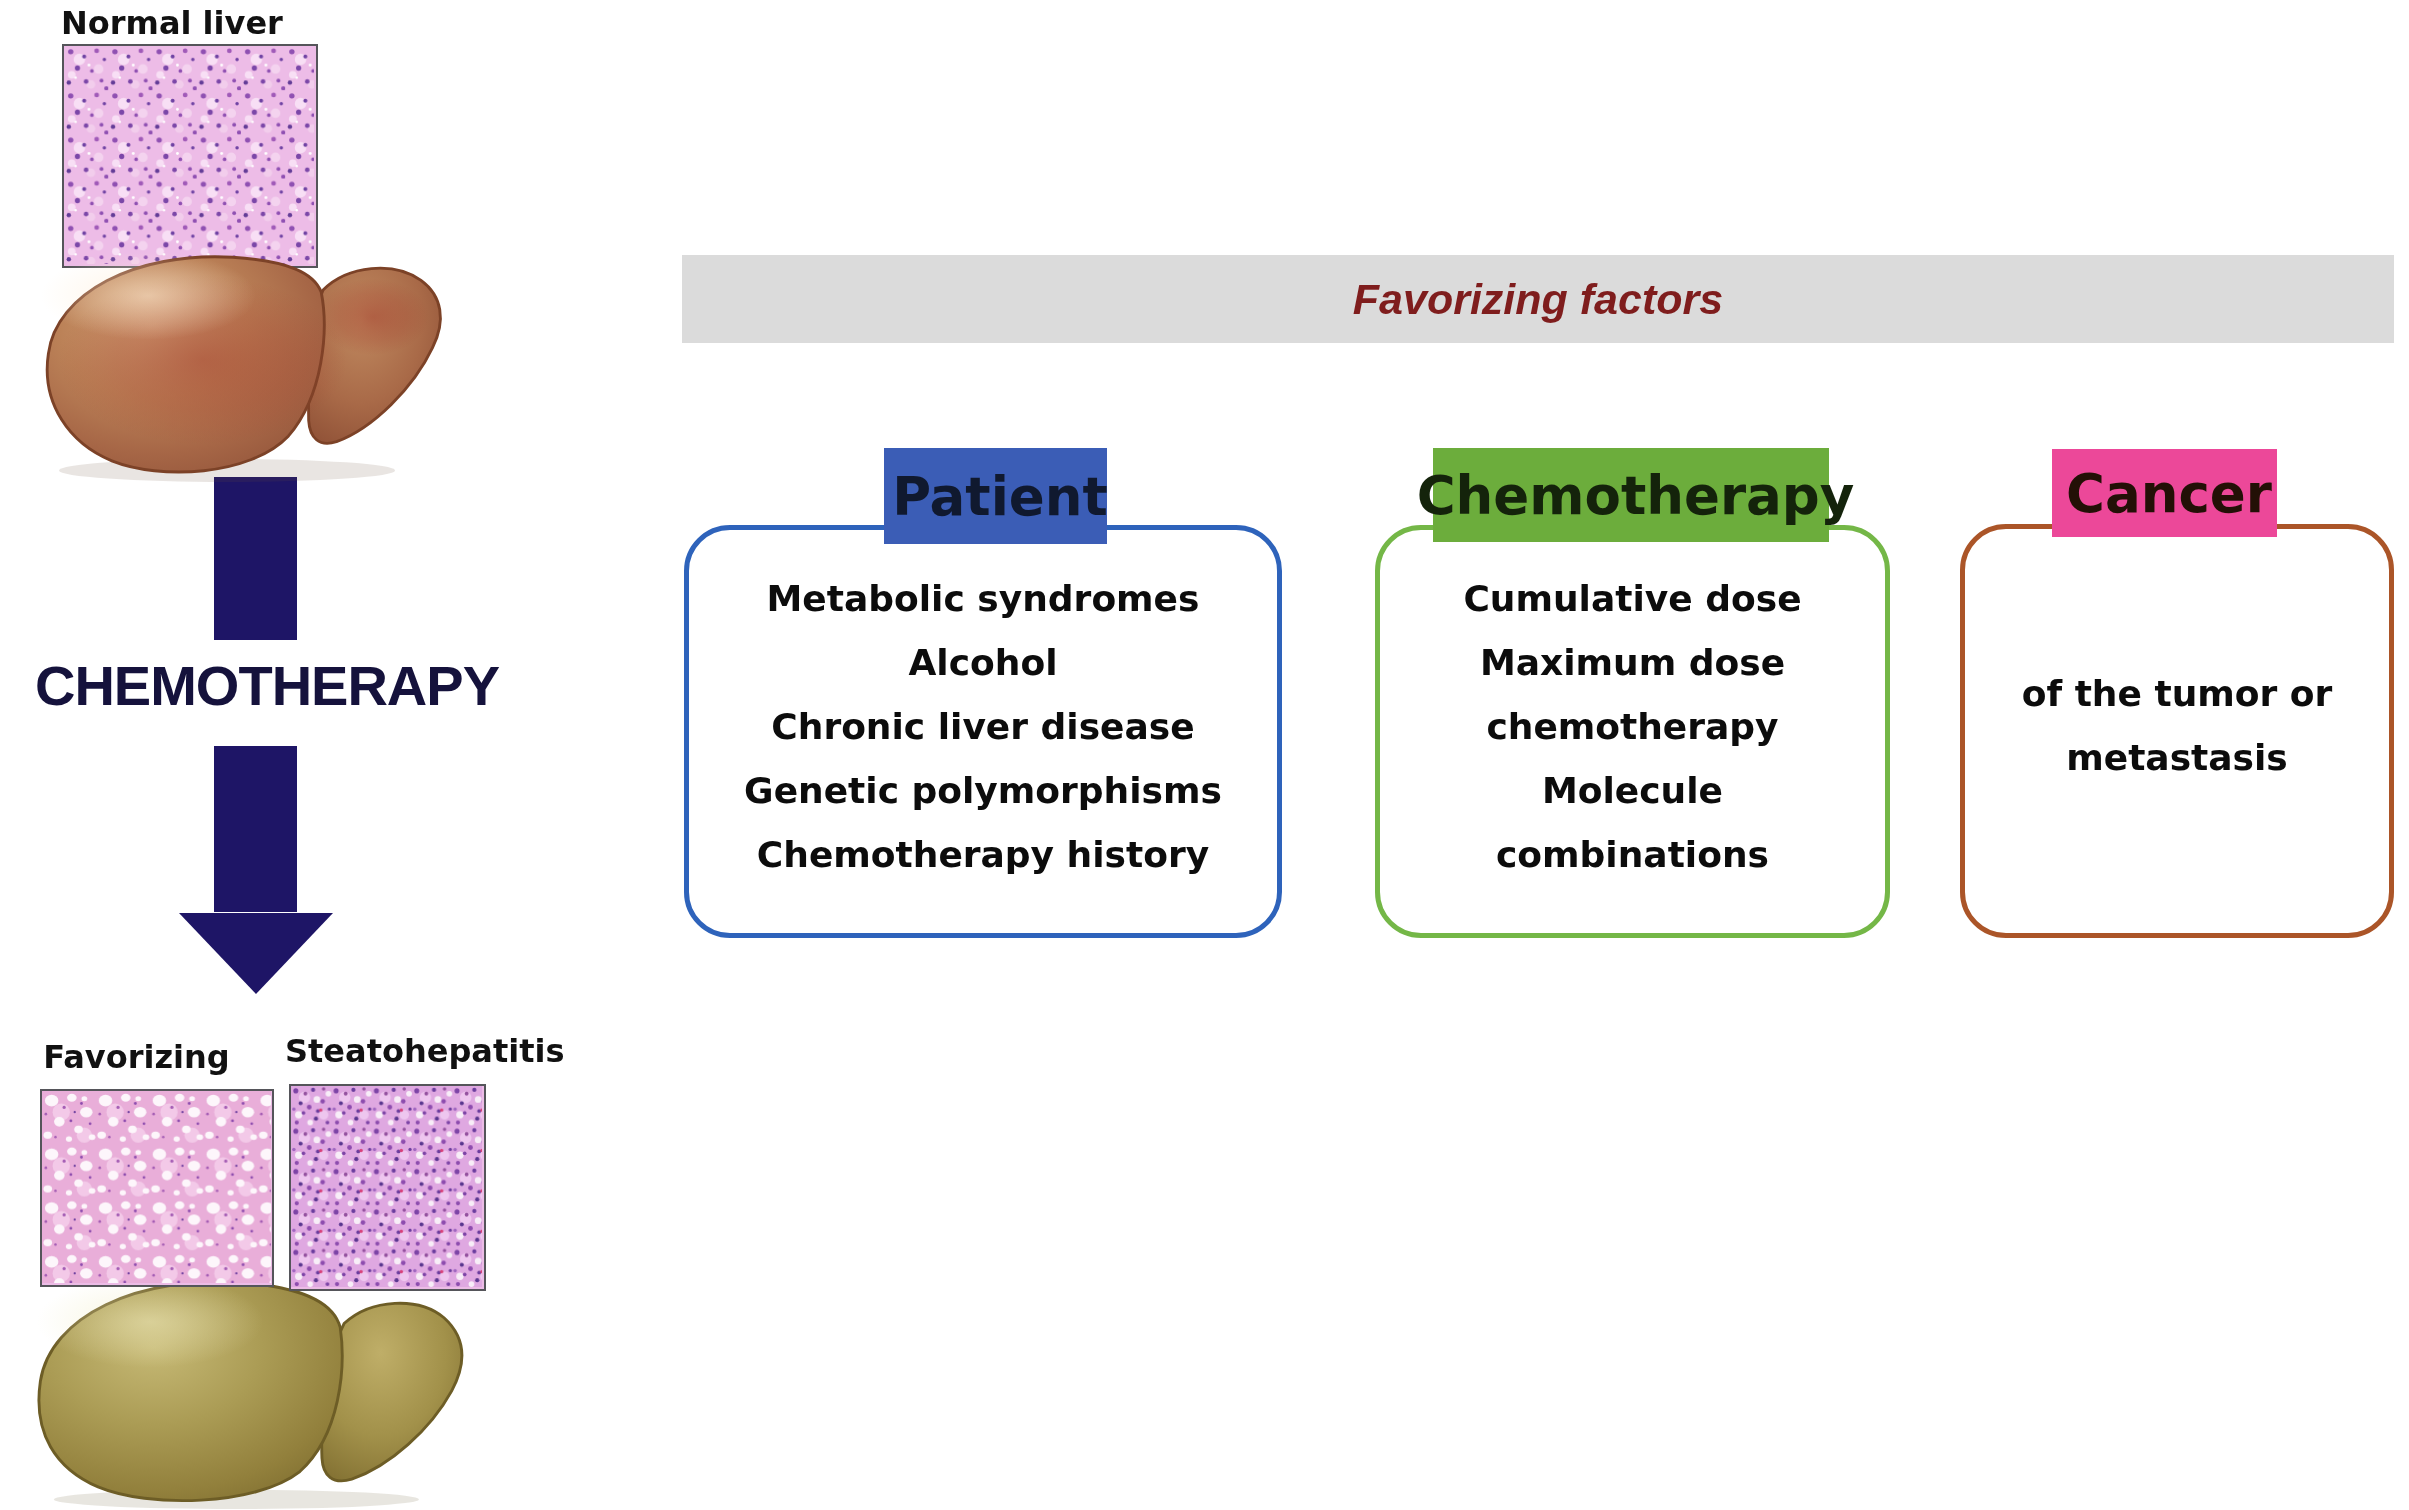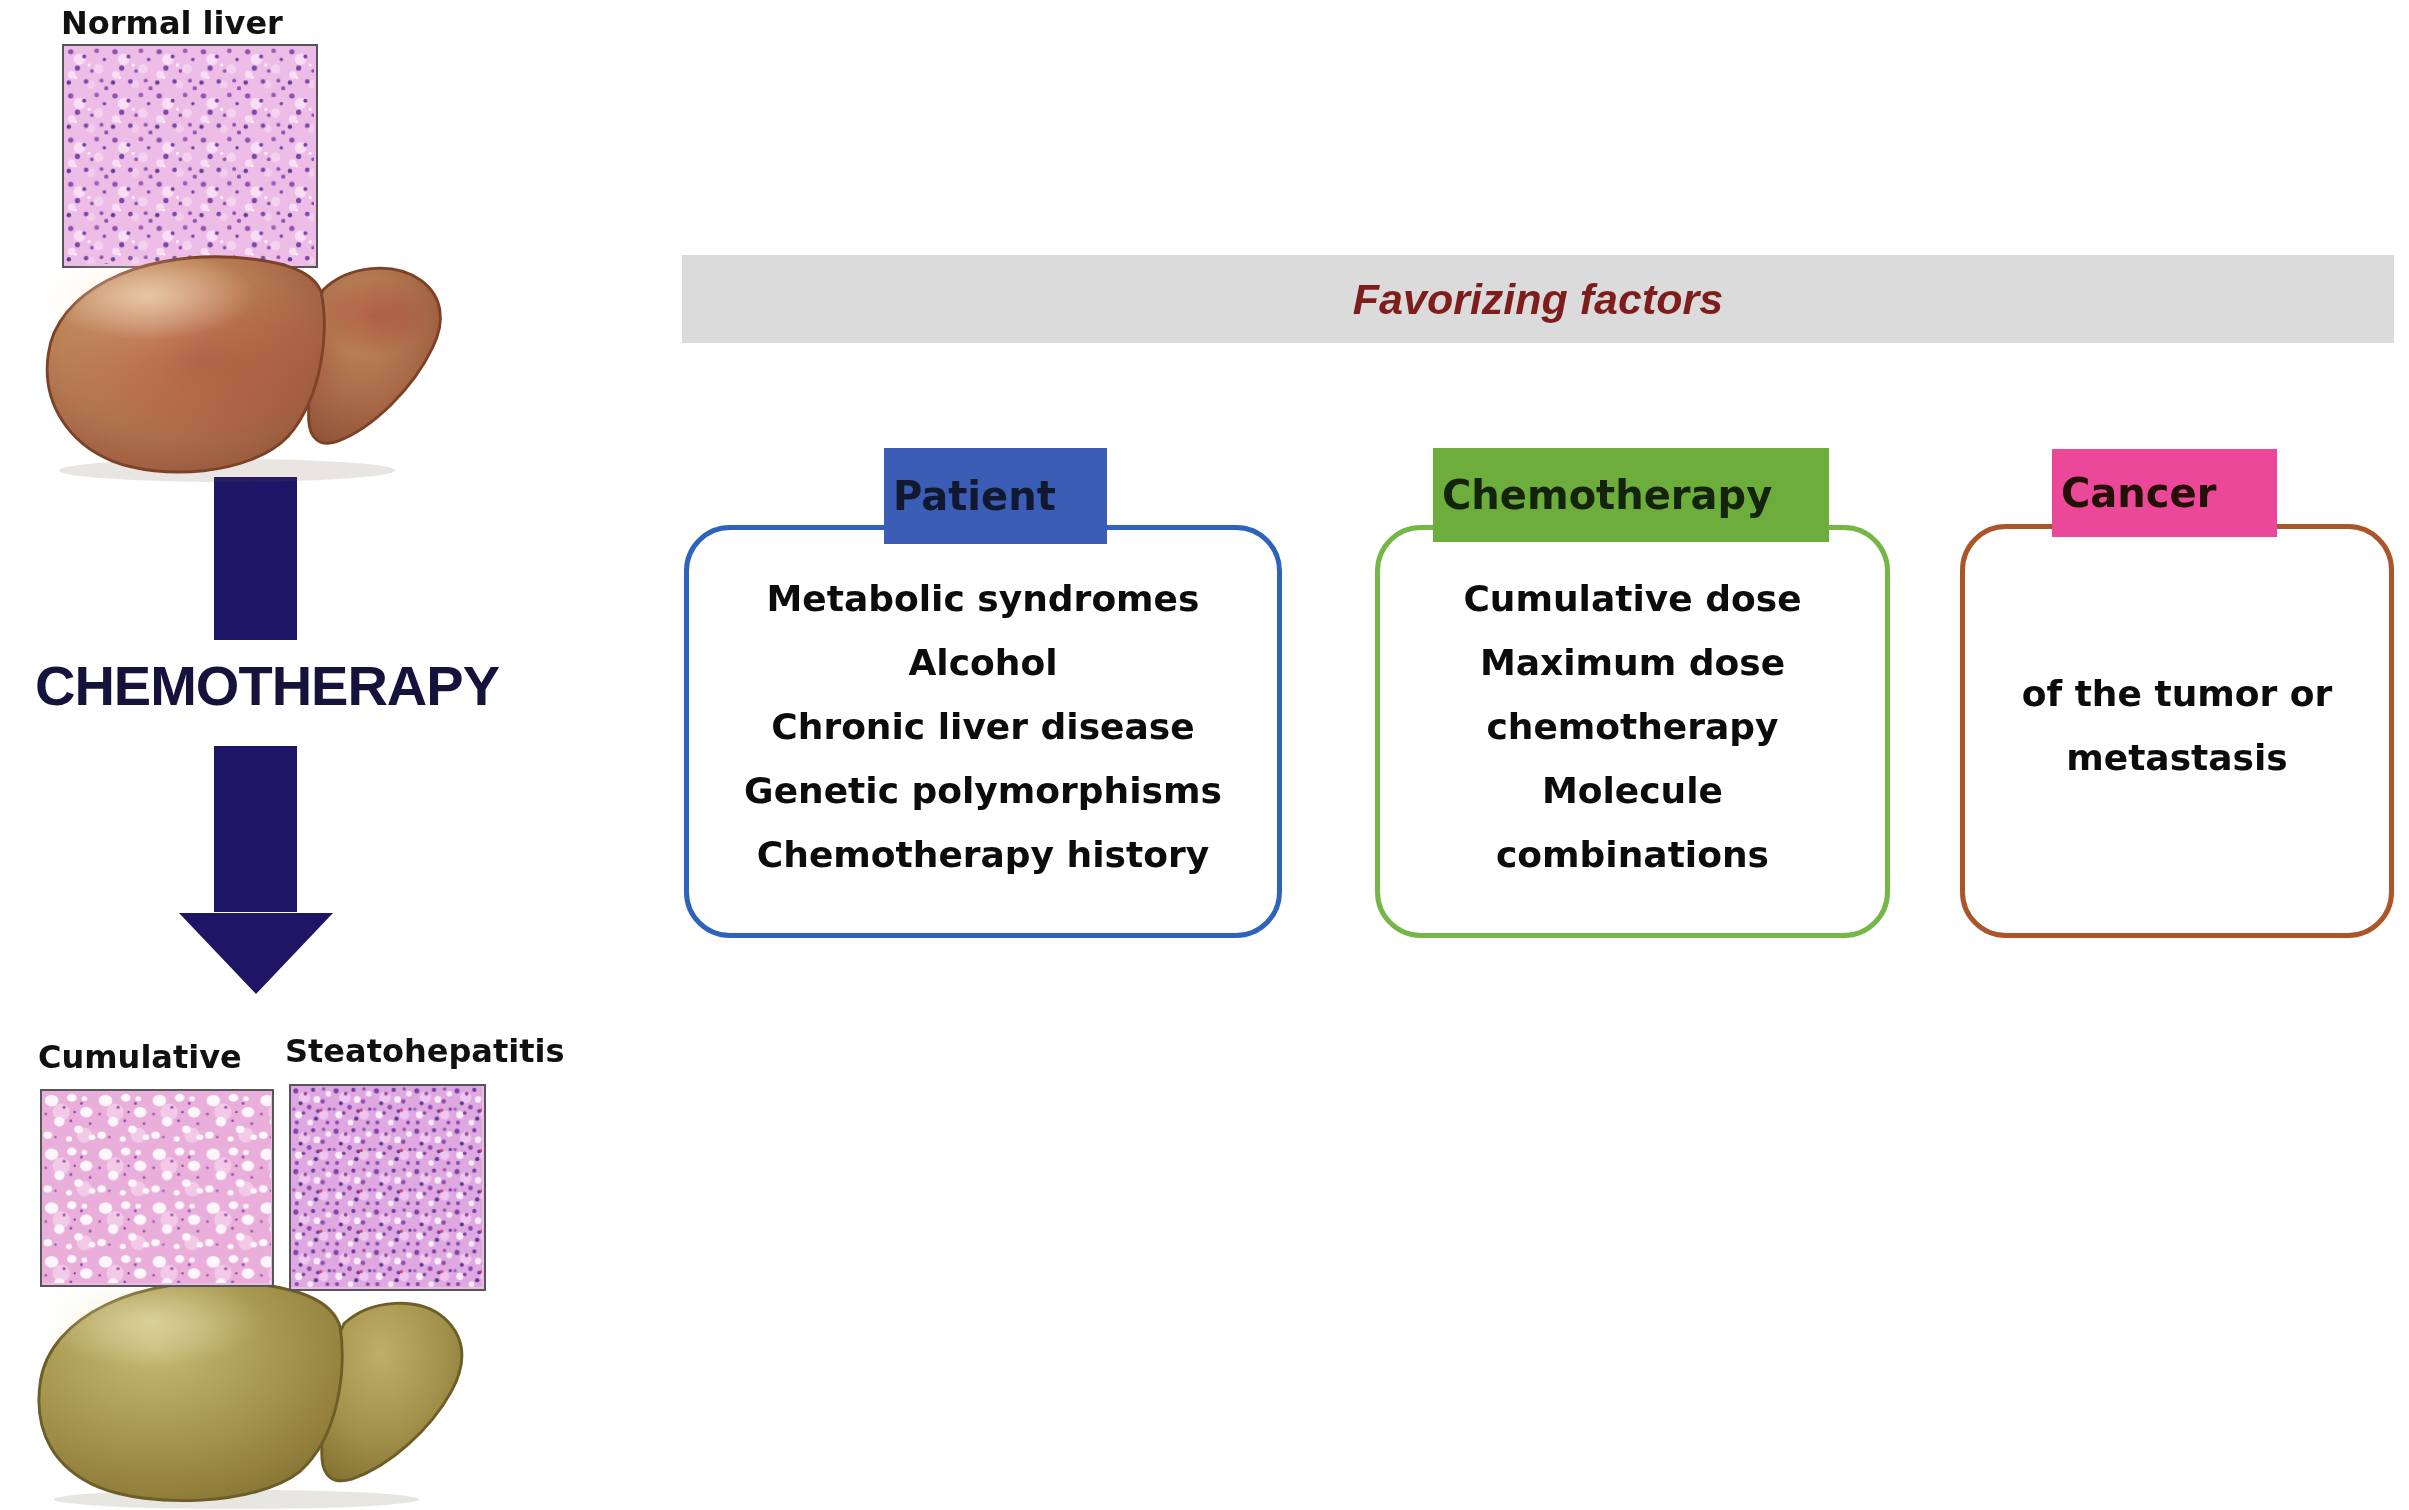--- a/index.html
+++ b/index.html
@@ -16,22 +16,22 @@
   .arrow-part{z-index:1;}
   .arrow-head{width:0;height:0;border-left:77px solid transparent;border-right:77px solid transparent;
               border-top:81px solid #1e1566;}
 
   
   .fav-bar{display:flex;align-items:center;justify-content:center;}
   .fav-bar span{font-family:"Liberation Sans","DejaVu Sans",sans-serif;font-weight:bold;font-style:italic;
                 font-size:43px;color:#7f1d1d;}
 
   
-  .tab{display:flex;align-items:center;justify-content:flex-start;z-index:3;
-       font-weight:bold;font-size:40px;box-sizing:border-box;padding-left:9px;}
+  .tab{display:flex;align-items:center;justify-content:center;z-index:3;
+       font-weight:bold;font-size:53px;box-sizing:border-box;padding-left:9px;}
   .panel{background:#fff;border:5.8px solid #888;border-radius:46px;box-sizing:border-box;z-index:1;
          display:flex;flex-direction:column;align-items:center;justify-content:center;padding-bottom:9.6px;}
   .panel .line{font-weight:bold;font-size:36px;line-height:64px;color:#0c0c0c;white-space:nowrap;text-align:center;}
 </style>
 </head>
 <body>
 
 <div class="canvas">
 
   <div class="abs small-label" style="left:61px;top:3.8px;">Normal liver</div>
@@ -94,21 +94,21 @@
       <ellipse cx="175" cy="125" rx="150" ry="88" fill="url(#gRed)"></ellipse>
       <ellipse cx="118" cy="58" rx="112" ry="46" fill="url(#gHi)"></ellipse>
     </svg>
   </div>
 
   <div class="abs arrow-part shaft" style="left:214px;top:477px;width:83px;height:163px;background:#1e1566;"></div>
   <div class="abs process-word" style="left: 0px; top: 653px; width: 534px; color: rgb(21, 18, 60);">CHEMOTHERAPY</div>
   <div class="abs arrow-part shaft" style="left:214px;top:746px;width:83px;height:166px;background:#1e1566;"></div>
   <div class="abs arrow-part head arrow-head" style="left: 179px; top: 913px; border-top-color: rgb(30, 21, 102);"></div>
 
-  <div class="abs small-label" style="left:38px;top:1038px;width:197px;text-align:center;">Cumulative</div>
+  <div class="abs small-label" style="left:38px;top:1038px;width:197px;text-align:center;">Favorizing</div>
   <div class="abs small-label" style="left:285px;top:1032px;width:274px;text-align:center;">Steatohepatitis</div>
 
   <div class="abs hist" style="left:40px;top:1089px;width:234px;height:198px;">
     <svg width="229" height="192" viewBox="0 0 238 200" preserveAspectRatio="none">
       <defs>
         <pattern id="pStea" width="56" height="56" patternUnits="userSpaceOnUse">
           <rect width="56" height="56" fill="#e9aed9"></rect>
           <circle cx="20" cy="22" r="9" fill="#f3c9e8"></circle>
             <circle cx="44" cy="46" r="8" fill="#f3c9e8"></circle>
           <ellipse cx="10" cy="10" rx="7" ry="6" fill="#fdf6fb"></ellipse>

